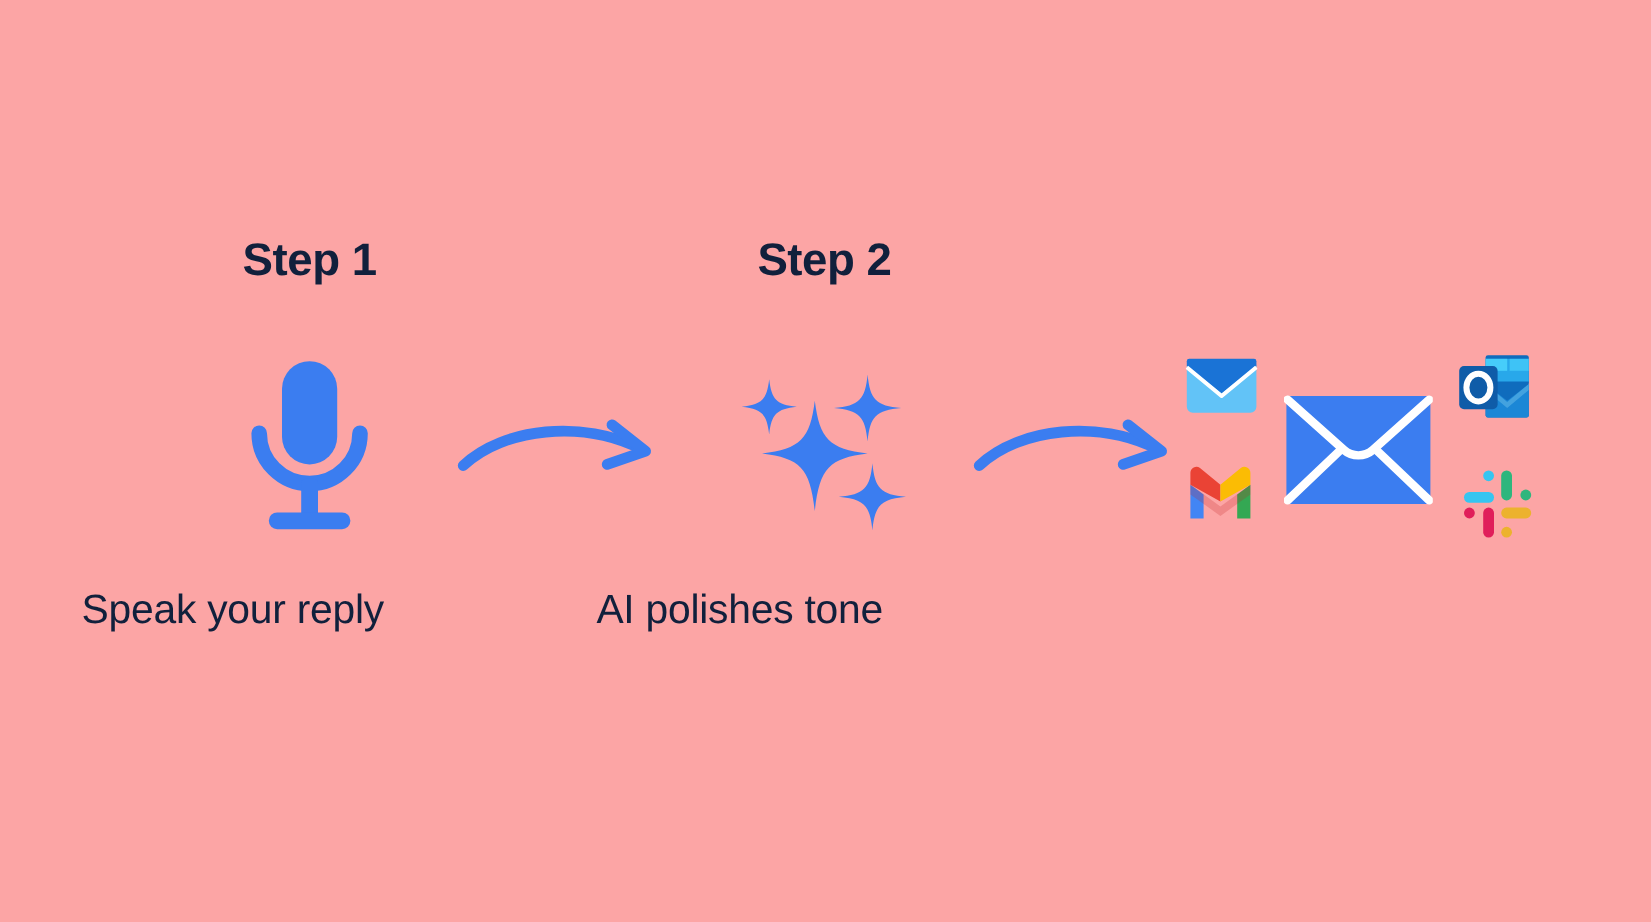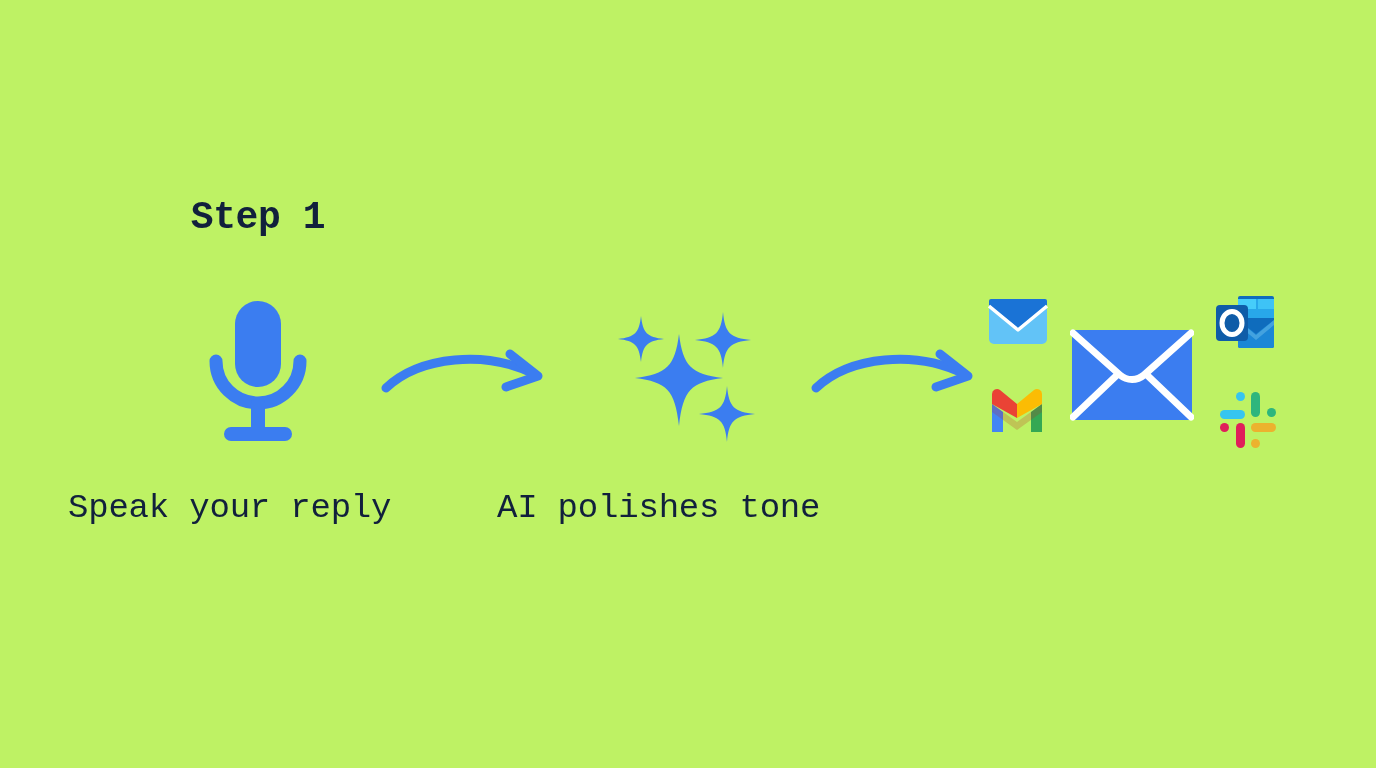--- a/index.html
+++ b/index.html
@@ -11,22 +11,21 @@
     width: 1376px;
     height: 768px;
     font-family: "Liberation Sans", sans-serif;
     overflow: hidden;
     position: relative;
   }
 
   #canvas {
     position: absolute;
     inset: 0;
-    background: #bef264;
-    font-family: Liberation Mono, monospace;
+    background: #fca5a5;
   }
 
   
   .step {
     position: absolute;
     top: 0;
     height: 768px;
     width: 380px;
     display: flex;
     flex-direction: column;
@@ -117,20 +116,21 @@
   </div>
 
   <div class="arrow" id="arrow-1">
     <svg width="180" height="70" viewBox="0 0 180 70" aria-hidden="true">
       <path d="M8 48 C 42 16, 108 10, 156 34" fill="none" stroke="#3b7df0" stroke-width="9" stroke-linecap="round"></path>
       <path d="M132 14 L160 36 L128 47" fill="none" stroke="#3b7df0" stroke-width="9" stroke-linecap="round" stroke-linejoin="round"></path>
     </svg>
   </div>
 
   <div class="step" id="step-2">
+    <div class="step-heading">Step 2</div>
 
     <div class="step-visual">
       <span>
         <svg width="140" height="140" viewBox="0 0 140 140" aria-hidden="true">
 
           <path d="M62 30 C 66 62, 74 70, 106 74 C 74 78, 66 86, 62 122 C 58 86, 50 78, 18 74 C 50 70, 58 62, 62 30 Z" fill="#3b7df0"></path>
 
           <path d="M24 12 C 26 29, 30 33, 47 35 C 30 37, 26 41, 24 58 C 22 41, 18 37, 1 35 C 18 33, 22 29, 24 12 Z" fill="#3b7df0"></path>
 
           <path d="M106 8 C 108 29, 113 34, 134 36 C 113 38, 108 43, 106 64 C 104 43, 99 38, 78 36 C 99 34, 104 29, 106 8 Z" fill="#3b7df0"></path>

